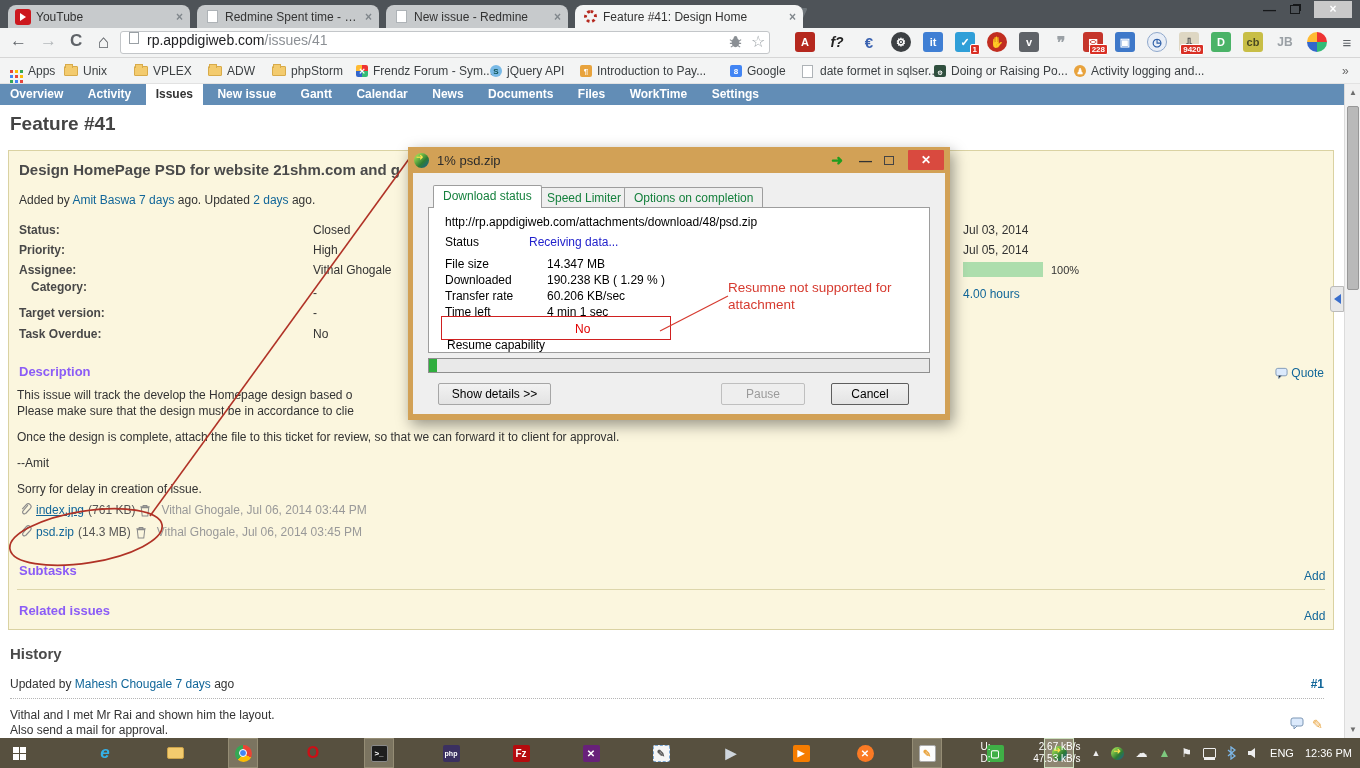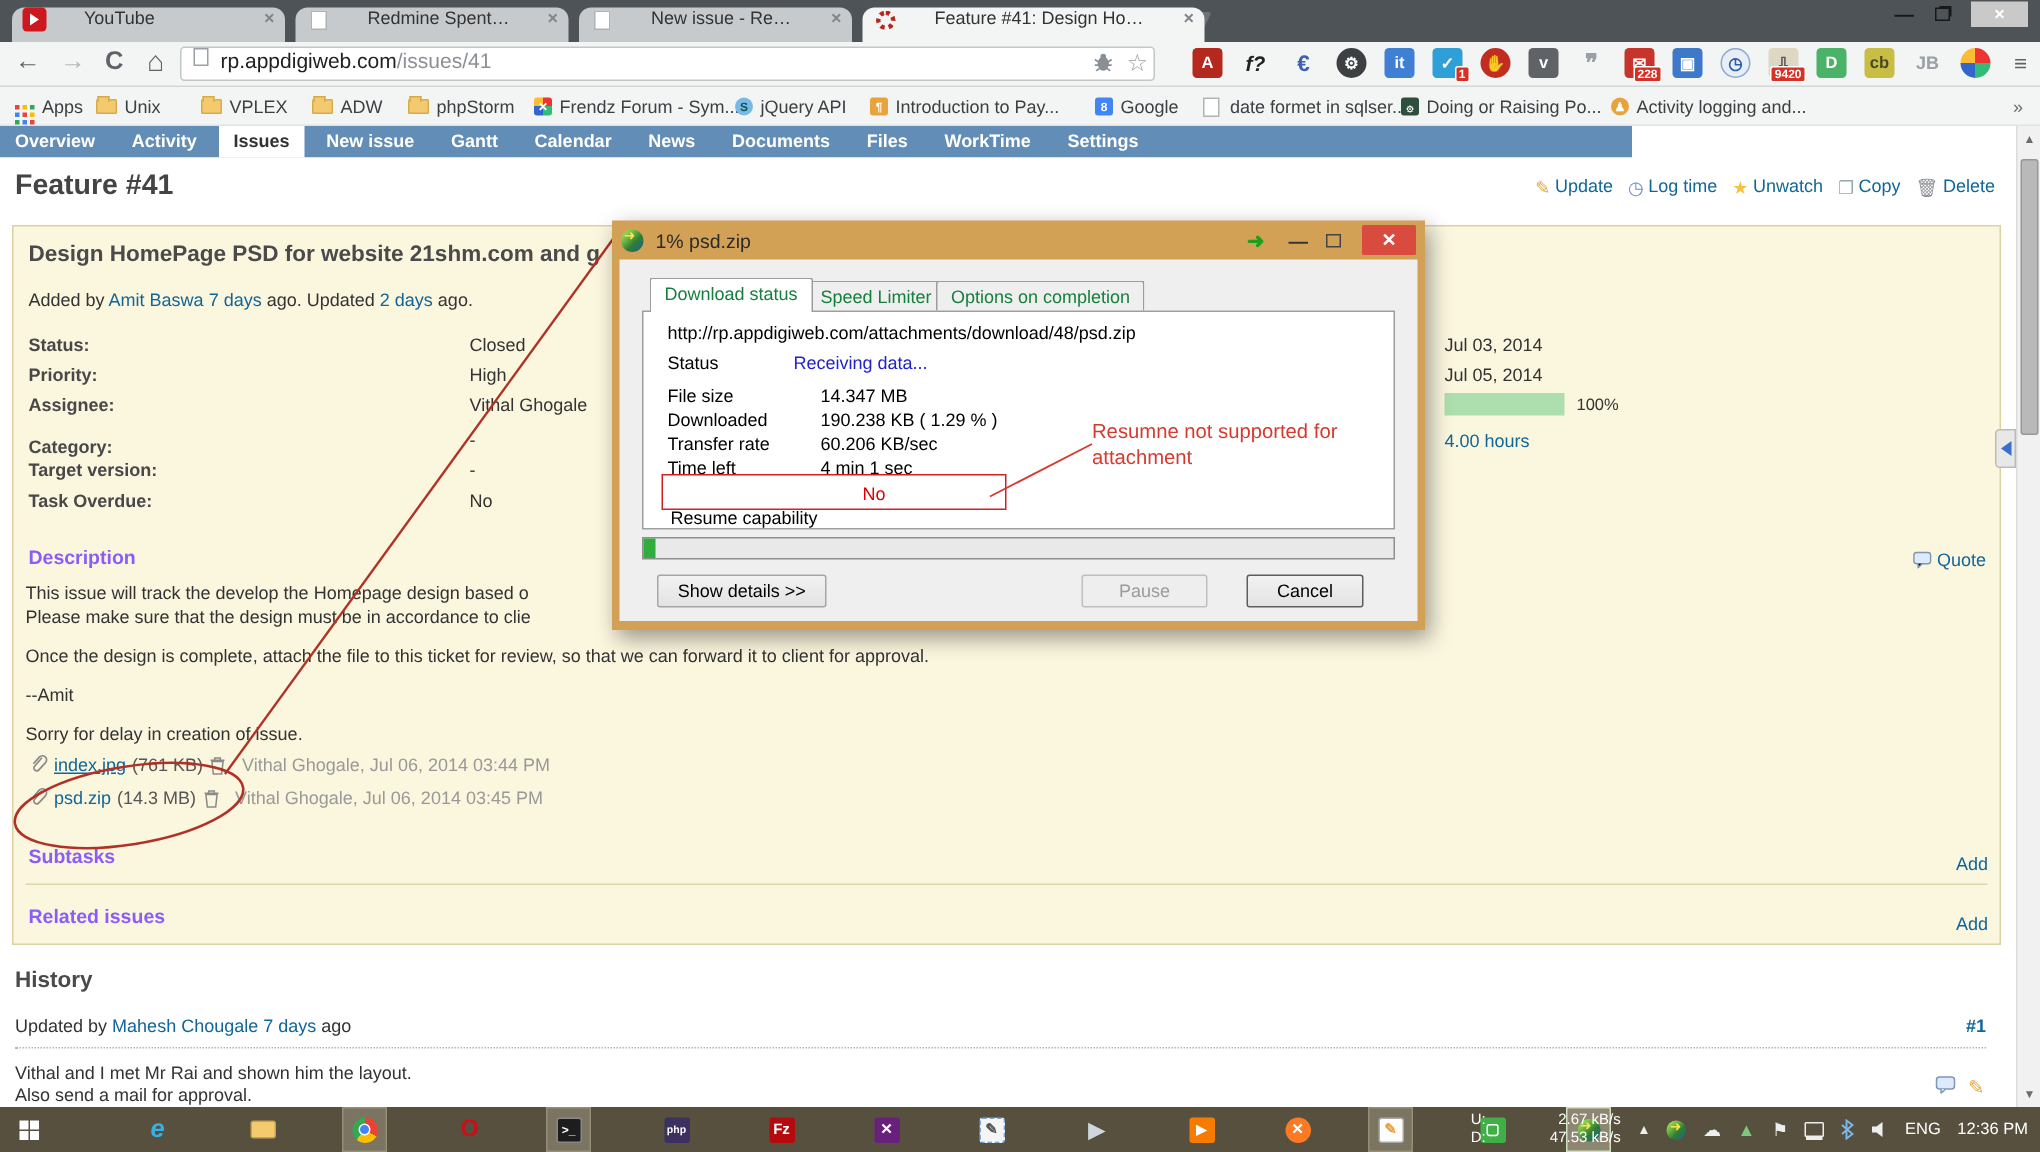--- a/index.html
+++ b/index.html
@@ -2,21 +2,21 @@
 <html><head>
 <meta charset="utf-8">
 <style>
   * { box-sizing: border-box; margin:0; padding:0; }
   html,body { width:1360px; height:768px; overflow:hidden; }
   body { font-family:"Liberation Sans", sans-serif; background:#fff; position:relative; }
 
   
   #tabstrip { position:absolute; left:0; top:0; width:1360px; height:28px; background:#4e5358; }
   .tab { position:absolute; top:5px; height:23px; background:#c7cacc; border-radius:8px 8px 0 0;
-         display:flex; padding:0 7px; font-size:12px; color:#333;gap:20px; }
+         display:flex; align-items:center; padding:0 7px; font-size:12px; color:#333; }
   .tab.active { background:#f3f4f4; z-index:2; }
   .tab .t-title { white-space:nowrap; overflow:hidden; text-overflow:ellipsis; flex:1; margin:0 5px; }
   .tab .t-close { color:#80878c; font-size:12px; font-weight:bold; cursor:default; }
   .fav { width:16px; height:16px; flex:0 0 16px; display:flex; align-items:center; justify-content:center; }
   .fav-yt { background:#cc181e; border-radius:3px; }
   .fav-yt i { width:0; height:0; border-left:6px solid #fff; border-top:4px solid transparent; border-bottom:4px solid transparent; }
   .fav-page { background:#fff; border:1px solid #aeb3b7; width:11px; height:13px; margin:0 2px; }
   .fav-rm { border:3px dotted #b5281e; border-radius:50%; width:13px; height:13px; }
   #newtab { position:absolute; left:778px; top:8px; width:26px; height:16px; background:#6d7479; transform:skewX(-25deg); border-radius:2px; }
   #wctrl { position:absolute; right:8px; top:0; height:18px; display:flex; align-items:center; gap:14px; }
@@ -41,21 +41,21 @@
   
   #bookmarks { position:absolute; left:0; top:58px; width:1360px; height:26px; background:#f3f4f4; border-bottom:1px solid #e2e2e2; }
   .bm { position:absolute; top:4px; height:18px; display:flex; align-items:center; gap:5px; font-size:12px; color:#3c4043; }
   .bm-folder { width:14px; height:10px; background:#f3cb6e; border:1px solid #d8ab4a; border-radius:1px; position:relative; }
   .bm-folder:before { content:""; position:absolute; left:0; top:-3px; width:6px; height:3px; background:#f3cb6e; border:1px solid #d8ab4a; border-bottom:none; }
   .bm-dot { width:12px; height:12px; border-radius:2px; display:flex; align-items:center; justify-content:center; font-size:8px; font-weight:bold; color:#fff; }
   .apps-ic { width:3px; height:3px; background:#e8453c; margin:1px 10px 0 2px;
              box-shadow:5px 0 #fbbc05,10px 0 #34a853,0 5px #4285f4,5px 5px #e8453c,10px 5px #fbbc05,0 10px #34a853,5px 10px #4285f4,10px 10px #e8453c; }
 
   
-  #navbar { position:absolute; left:0; top:84px; width:1088px; height:21px; background:#628db6; }
+  #navbar { position:absolute; left:0; top:84px; width:1360px; height:21px; background:#628db6; }
   .nav-item { display:inline-block; height:21px; line-height:21px; padding:0 10px; color:#fff; font-weight:bold; font-size:12px; }
   .nav-item.active { background:#fff; color:#333; }
 
   
   #page { position:absolute; left:0; top:105px; width:1344px; height:633px; background:#fff; font-size:12px; color:#333; }
   h2.pagetitle { position:absolute; left:10px; top:8px; font-size:19px; color:#444; }
   #actions { position:absolute; right:14px; top:12px; display:flex; gap:10px; font-size:12px; align-items:center; }
   a, .lnk { color:#116699; text-decoration:none; cursor:pointer; }
   .acticon { font-size:12px; margin-right:3px; vertical-align:-1px; }
 
@@ -271,46 +271,39 @@
   <span class="nav-item">Calendar</span>
   <span class="nav-item">News</span>
   <span class="nav-item">Documents</span>
   <span class="nav-item">Files</span>
   <span class="nav-item">WorkTime</span>
   <span class="nav-item">Settings</span>
 </div>
 
 <div id="page">
   <h2 class="pagetitle">Feature #41</h2>
-  <div id="actions">
-    <span><span class="acticon" style="color:#e8a33d;">✎</span><span class="lnk">Update</span></span>
-    <span><span class="acticon" style="color:#6a8fc7;">◷</span><span class="lnk">Log time</span></span>
-    <span><span class="acticon" style="color:#f5c242;">★</span><span class="lnk">Unwatch</span></span>
-    <span><span class="acticon" style="color:#9aa;">❐</span><span class="lnk">Copy</span></span>
-    <span><span class="acticon" style="color:#8b8f94;">🗑</span><span class="lnk">Delete</span></span>
-  </div>
 
   <div id="issuebox">
     <div class="subject">Design HomePage PSD for website 21shm.com and g</div>
     <div class="meta">
       <span>Added by</span>
       <span class="lnk">Amit Baswa</span>
       <span class="lnk">7 days</span>
       <span>ago. Updated</span>
       <span class="lnk">2 days</span>
       <span>ago.</span>
     </div>
 
     <span class="attr-label" style="top:72px;">Status:</span>
     <span class="attr-value" style="top:72px;">Closed</span>
     <span class="attr-label" style="top:92px;">Priority:</span>
     <span class="attr-value" style="top:92px;">High</span>
     <span class="attr-label" style="top:112px;">Assignee:</span>
     <span class="attr-value lnk" style="top:112px;">Vithal Ghogale</span>
-    <span class="attr-label" style="top:140px;">Category:</span>
+    <span class="attr-label" style="top:129px;margin-left:12px;">Category:</span>
     <span class="attr-value" style="top:135px;">-</span>
     <span class="attr-label" style="top:155px;">Target version:</span>
     <span class="attr-value" style="top:155px;">-</span>
     <span class="attr-label" style="top:176px;">Task Overdue:</span>
     <span class="attr-value" style="top:176px;">No</span>
 
     <span class="rcol" style="top:72px;">Jul 03, 2014</span>
     <span class="rcol" style="top:92px;">Jul 05, 2014</span>
     <div id="progressbar"></div>
     <span class="rcol" style="left:1042px;top:113px;font-size:11px;">100%</span>

